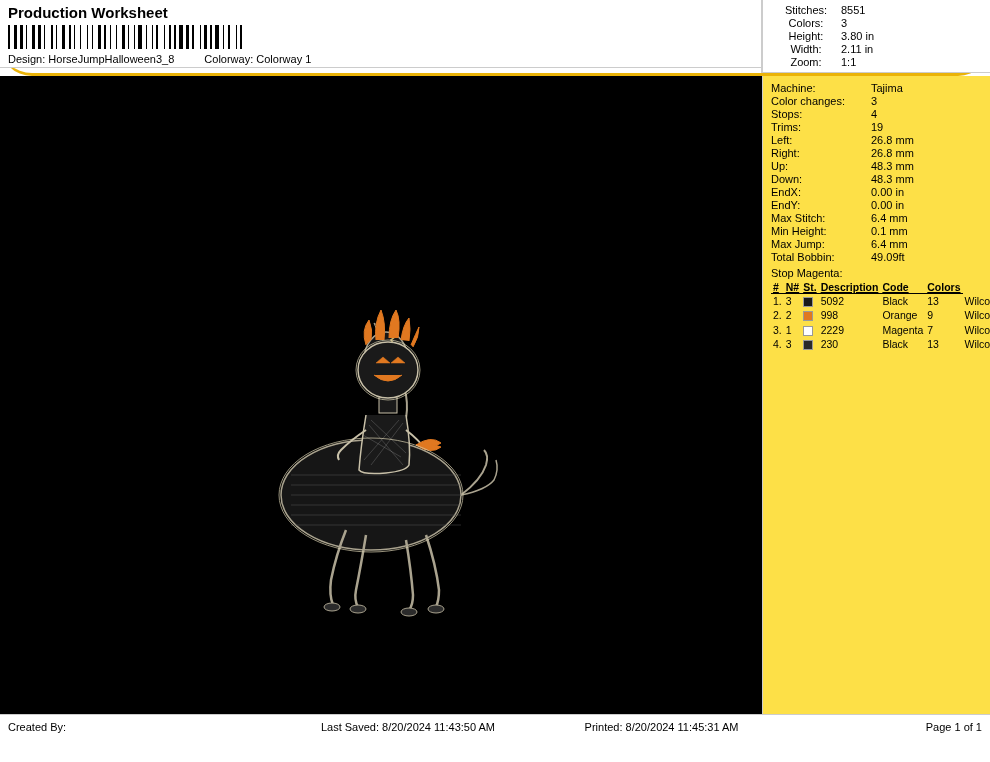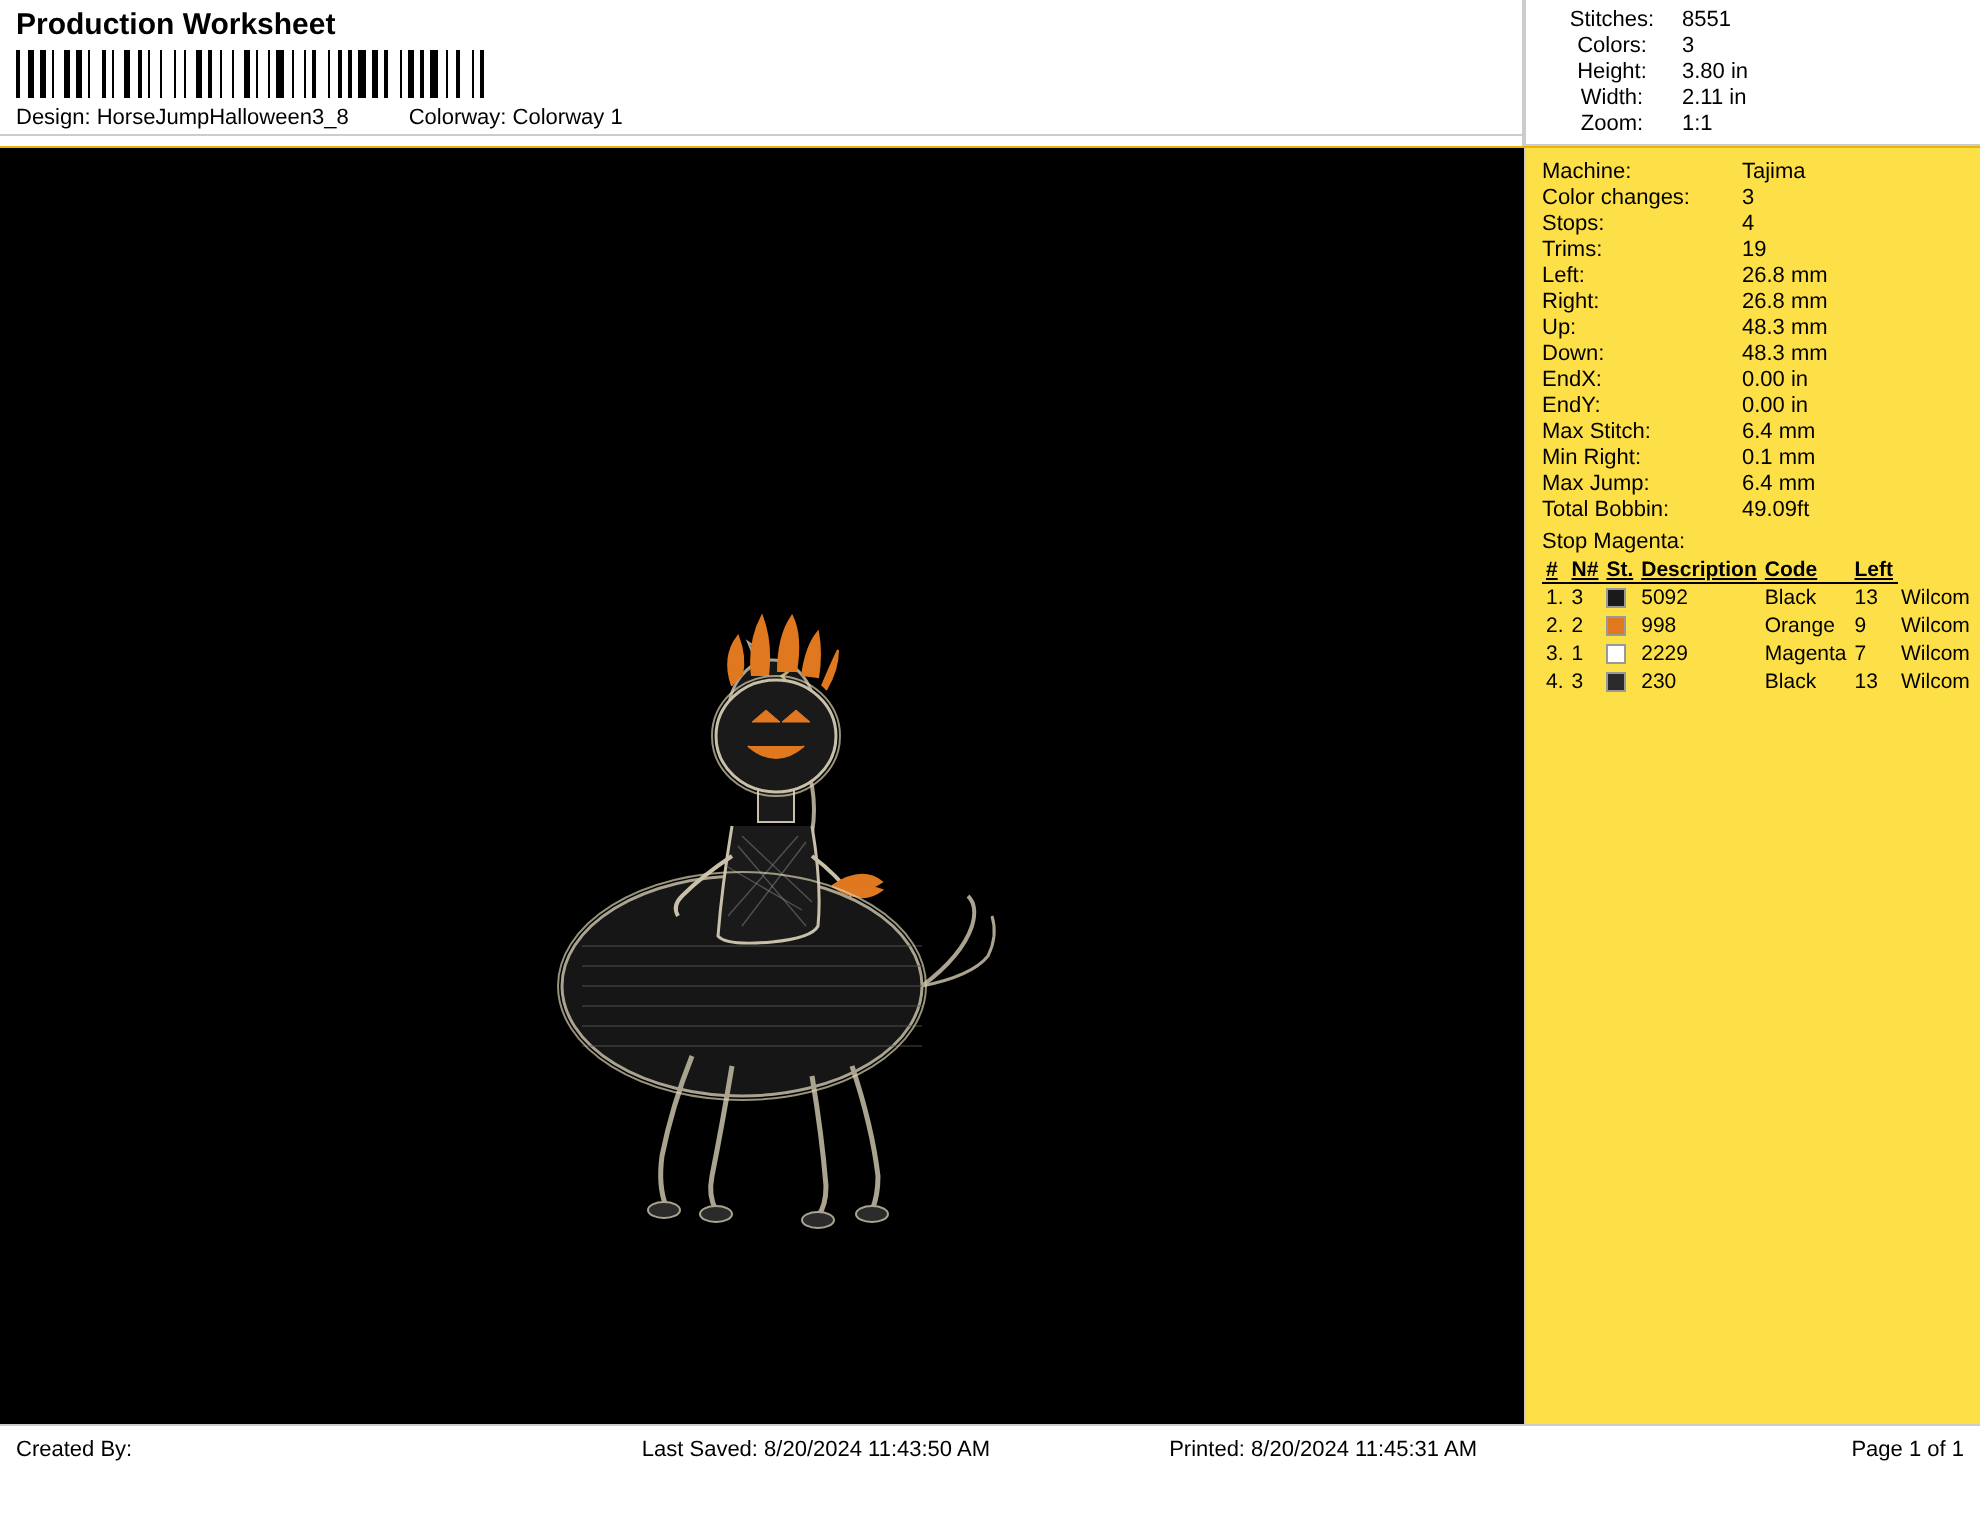--- a/index.html
+++ b/index.html
@@ -115,21 +115,22 @@
       width: 70px;
       color: #000;
     }
     .stat-value {
       color: #000;
     }
 
     
     #top-area {
       display: flex;
-      border-bottom: 1px solid #eab308;
+      border-bottom: 3px solid #eab308;
+      border-radius: 32px;
     }
     #top-left {
       flex: 1;
       border-right: 1px solid #ccc;
     }
     #top-right {
       width: 228px;
     }
 
     
@@ -438,21 +439,21 @@
     </div>
     <div class="info-row">
       <span class="info-label">EndY:</span>
       <span class="info-value">0.00 in</span>
     </div>
     <div class="info-row">
       <span class="info-label">Max Stitch:</span>
       <span class="info-value">6.4 mm</span>
     </div>
     <div class="info-row">
-      <span class="info-label">Min Right:</span>
+      <span class="info-label">Min Height:</span>
       <span class="info-value">0.1 mm</span>
     </div>
     <div class="info-row">
       <span class="info-label">Max Jump:</span>
       <span class="info-value">6.4 mm</span>
     </div>
     <div class="info-row">
       <span class="info-label">Total Bobbin:</span>
       <span class="info-value">49.09ft</span>
     </div>
@@ -460,21 +461,21 @@
     <div id="stop-sequence">
       <div class="section-title">Stop Magenta:</div>
       <table id="stop-table">
         <thead>
           <tr>
             <th class="th-underline">#</th>
             <th class="th-underline">N#</th>
             <th class="th-underline">St.</th>
             <th class="th-underline">Description</th>
             <th class="th-underline">Code</th>
-            <th class="th-underline">Left</th>
+            <th class="th-underline">Colors</th>
           </tr>
         </thead>
         <tbody id="stop-table-body">
         <tr>
       <td>1.</td>
       <td>3</td>
       <td><span class="color-swatch" style="background:#1a1a1a;"></span></td>
       <td>5092</td>
       <td>Black</td>
       <td>13</td>

